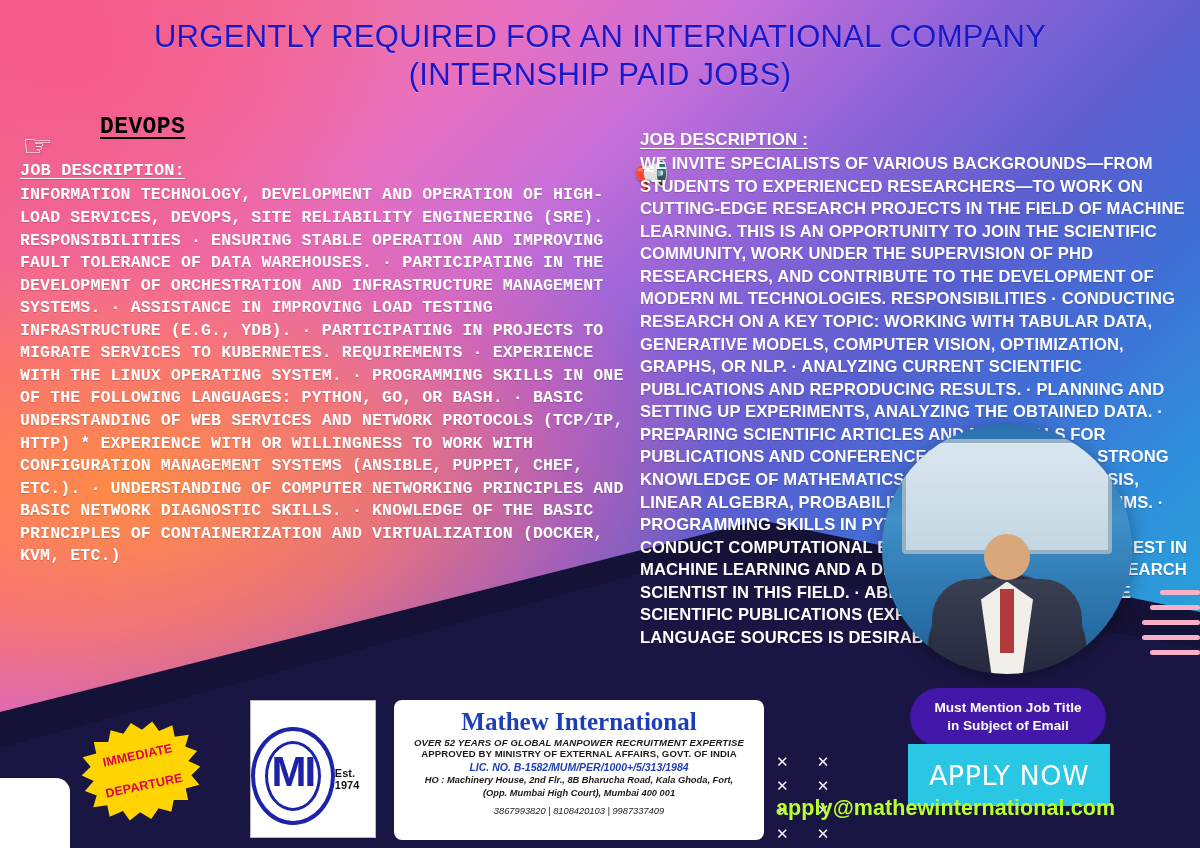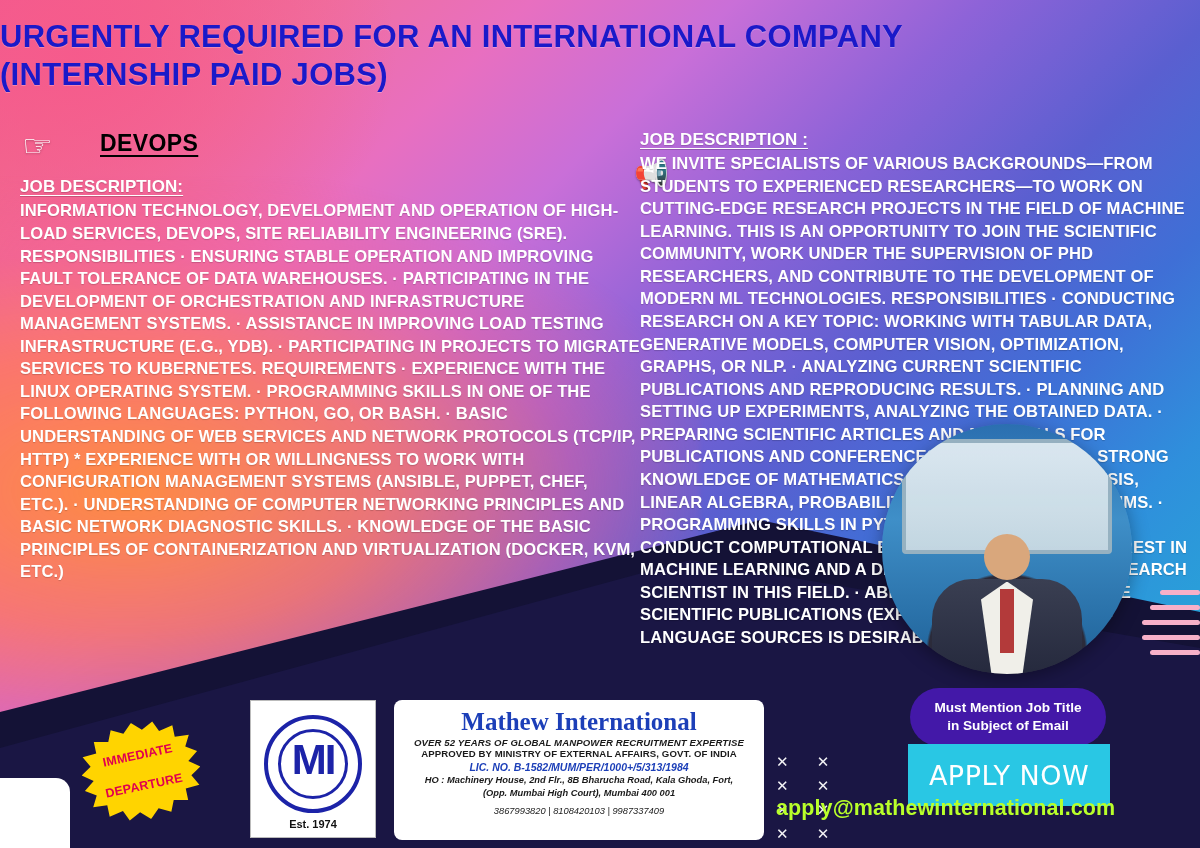--- a/index.html
+++ b/index.html
@@ -74,40 +74,41 @@
     width: 70px; height: 70px;
     background: #ffffff;
     border-radius: 0 14px 0 0;
   }
 
   
   .headline {
     position: absolute;
     left: 0; top: 18px;
     width: 1200px;
+    text-align: center;
     color: #1a19c9;
-    font-weight: bold;
+    font-weight: normal;
     font-size: 31px;
     line-height: 1.22;
     letter-spacing: .3px;
     text-shadow: 0 1px 0 rgba(255,255,255,.25);
   }
   .headline div { white-space: nowrap; }
 
   
   .col {
     position: absolute;
     color: #ffffff;
     font-weight: bold;
     font-size: 16.6px;
     line-height: 1.36;
     letter-spacing: .1px;
     text-shadow: 0 1px 1px rgba(0,0,0,.18);
   }
-  .col-left { left: 20px; top: 128px; width: 620px; }
+  .col-left { left: 20px; top: 112px; width: 620px; font-family: Liberation Mono, monospace; }
   .col-right { left: 640px; top: 128px; width: 560px; }
 
   .col-title {
     color: #000000;
     font-size: 23px;
     font-weight: bold;
     text-decoration: underline;
     text-underline-offset: 4px;
     letter-spacing: .4px;
     text-shadow: none;
@@ -225,21 +226,21 @@
     letter-spacing: .2px;
   }
 
   
   .logo-box {
     position: absolute;
     left: 250px; top: 700px;
     width: 126px; height: 138px;
     background: #ffffff;
     border: 1px solid #bbb;
-    display: flex; flex-direction: column; align-items: center; justify-content: flex-start;
+    display: flex; align-items: center; justify-content: flex-start;
     padding-top: 14px;
   }
   .logo-circle {
     width: 98px; height: 98px; border-radius: 50%;
     border: 4px solid #1c23a8;
     position: relative;
     background: #ffffff;
   }
   .logo-circle:before {
     content: "";

